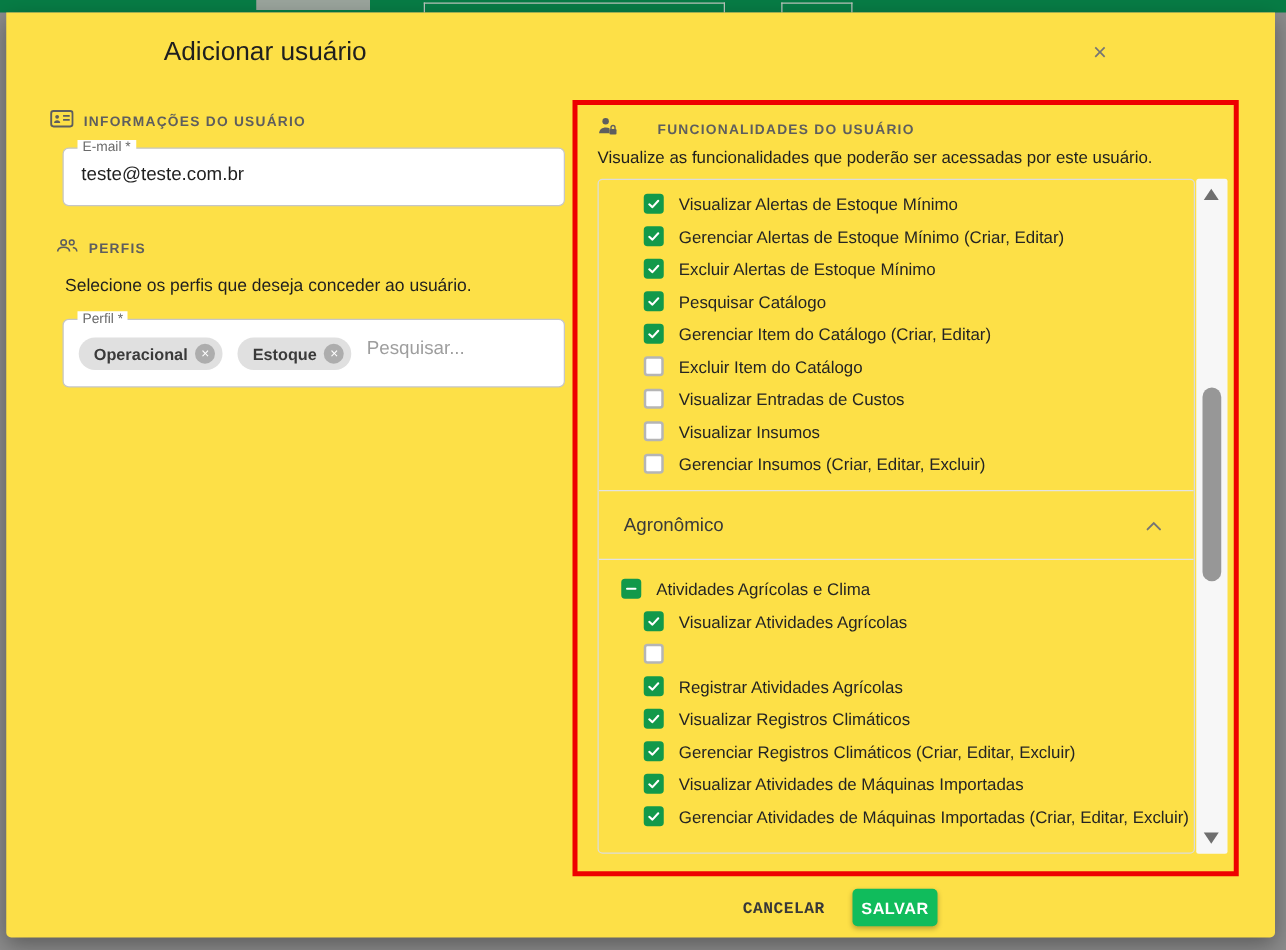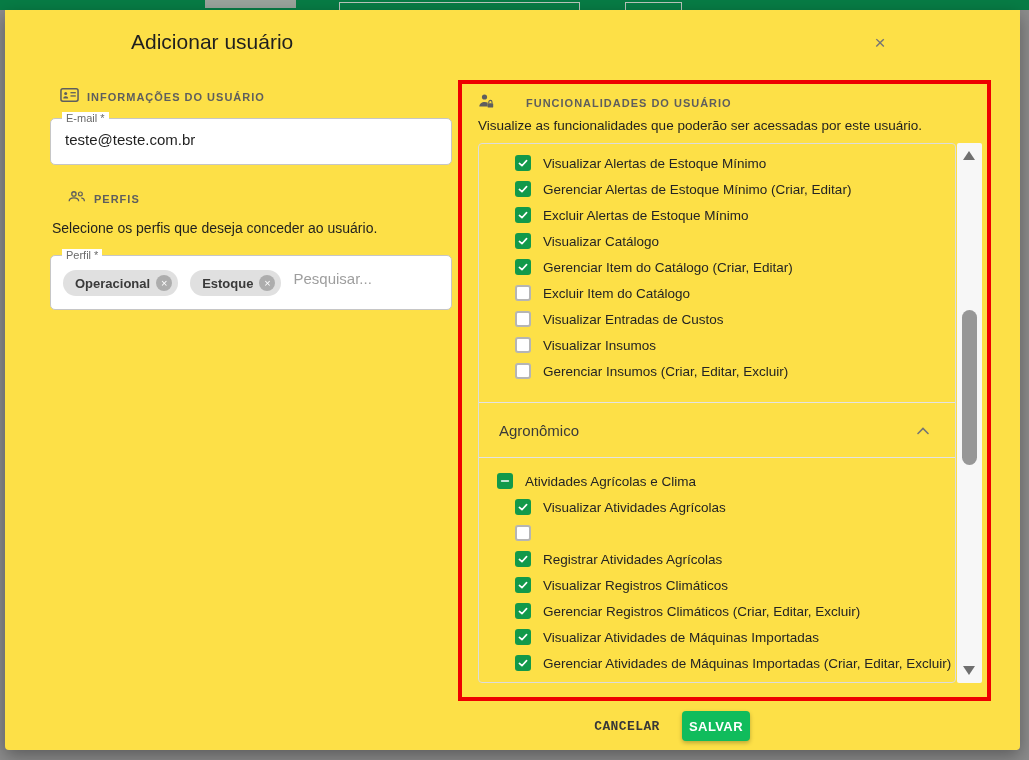--- a/index.html
+++ b/index.html
@@ -21,27 +21,27 @@
          border-radius:0 0 4px 4px;box-shadow:0 6px 18px rgba(0,0,0,.35);z-index:2;}
 
   .modal-title{position:absolute;left:126px;top:20px;font-size:21px;color:var(--ink);}
   .close-btn{position:absolute;left:862px;top:20px;width:26px;height:26px;border:none;background:none;
              font-size:19px;color:#757575;cursor:pointer;line-height:26px;text-align:center;}
 
   .sec-head{position:absolute;display:flex;align-items:center;gap:8px;}
   .sec-head .txt{font-size:11px;font-weight:700;letter-spacing:1px;color:var(--muted);}
 
   
-  .head-info{left:55px;top:77px;justify-content:center;}
+  .head-info{left:35px;top:77px;justify-content:center;}
   .field{position:absolute;border:1px solid var(--border);border-radius:5px;background:#fff;}
   .field .flabel{position:absolute;top:-7px;left:11px;background:#fff;padding:0 4px;font-size:11px;color:#6A6A6A;}
   .email-field{left:45px;top:108px;width:402px;height:47px;}
   .email-field input{position:absolute;left:14px;top:12px;width:370px;border:none;outline:none;
                      font-family:inherit;font-size:15px;color:var(--ink);background:transparent;}
-  .head-perfis{left:62px;top:179px;}
+  .head-perfis{left:39px;top:179px;}
   .perfis-instruction{position:absolute;left:47px;top:210px;font-size:14px;color:var(--ink);}
   .perfil-field{left:45px;top:245px;width:402px;height:55px;}
   .chips{position:absolute;left:12px;top:14px;display:flex;align-items:flex-start;gap:12px;}
   .chip{display:flex;align-items:center;gap:6px;background:var(--chip);border-radius:13px;
         height:26px;padding:0 6px 0 12px;cursor:default;}
   .chip .clabel{font-size:13px;font-weight:700;color:#3A3A3A;}
   .chip .cx{width:16px;height:16px;border-radius:50%;background:#ADADAD;color:#fff;font-size:11px;
             line-height:15px;text-align:center;border:none;cursor:pointer;font-family:inherit;}
   .perfil-field input{border:none;outline:none;background:transparent;font-family:inherit;
                       font-size:15px;color:#444;width:120px;}
@@ -57,21 +57,21 @@
             border:1px solid #DCDCDC;border-radius:4px;overflow:hidden;padding-top:6px;}
   .cb-row{display:flex;align-items:center;gap:12px;height:26px;}
   .cb-row.ind1{padding-left:18px;}
   .cb-row.ind2{padding-left:36px;}
   .cb{flex:0 0 16px;width:16px;height:16px;border-radius:3px;display:flex;
       align-items:center;justify-content:center;cursor:pointer;}
   .cb.checked,.cb.indeterminate{background:var(--green);}
   .cb.unchecked{background:#fff;border:2px solid #B5B5B5;}
   .cb svg{display:block;}
   .cb-label{font-size:13.5px;color:#242424;}
-  .section-row{margin-top:18px;height:56px;border-top:1px solid #E3E3E3;border-bottom:1px solid #E3E3E3;
+  .section-row{margin-top:8px;height:56px;border-top:1px solid #E3E3E3;border-bottom:1px solid #E3E3E3;
                display:flex;align-items:center;justify-content:space-between;padding:0 22px 0 20px;}
   .section-label{font-size:15px;color:#3A3A3A;}
   .collapse-btn{border:none;background:none;cursor:pointer;padding:4px;}
   .row-parent{margin-top:10px;}
 
   
   .scrollbar{position:absolute;left:952px;top:133px;width:25px;height:540px;background:#F7F7F7;
              border-radius:2px;}
   .sb-up,.sb-down{position:absolute;left:6px;width:0;height:0;border-left:6px solid transparent;
                   border-right:6px solid transparent;cursor:pointer;}
@@ -188,21 +188,21 @@
             </svg>
           </span>
           <span class="cb-label">Excluir Alertas de Estoque Mínimo</span>
         </div>
         <div class="cb-row ind2">
           <span class="cb checked">
             <svg width="12" height="12" viewBox="0 0 16 16">
               <polyline points="3.2,8.6 6.6,11.6 12.8,4.8" fill="none" stroke="#fff" stroke-width="2.2" stroke-linecap="round" stroke-linejoin="round"></polyline>
             </svg>
           </span>
-          <span class="cb-label">Visualizar Catálogo</span>
+          <span class="cb-label">Pesquisar Catálogo</span>
         </div>
         <div class="cb-row ind2">
           <span class="cb checked">
             <svg width="12" height="12" viewBox="0 0 16 16">
               <polyline points="3.2,8.6 6.6,11.6 12.8,4.8" fill="none" stroke="#fff" stroke-width="2.2" stroke-linecap="round" stroke-linejoin="round"></polyline>
             </svg>
           </span>
           <span class="cb-label">Gerenciar Item do Catálogo (Criar, Editar)</span>
         </div>
         <div class="cb-row ind2">

